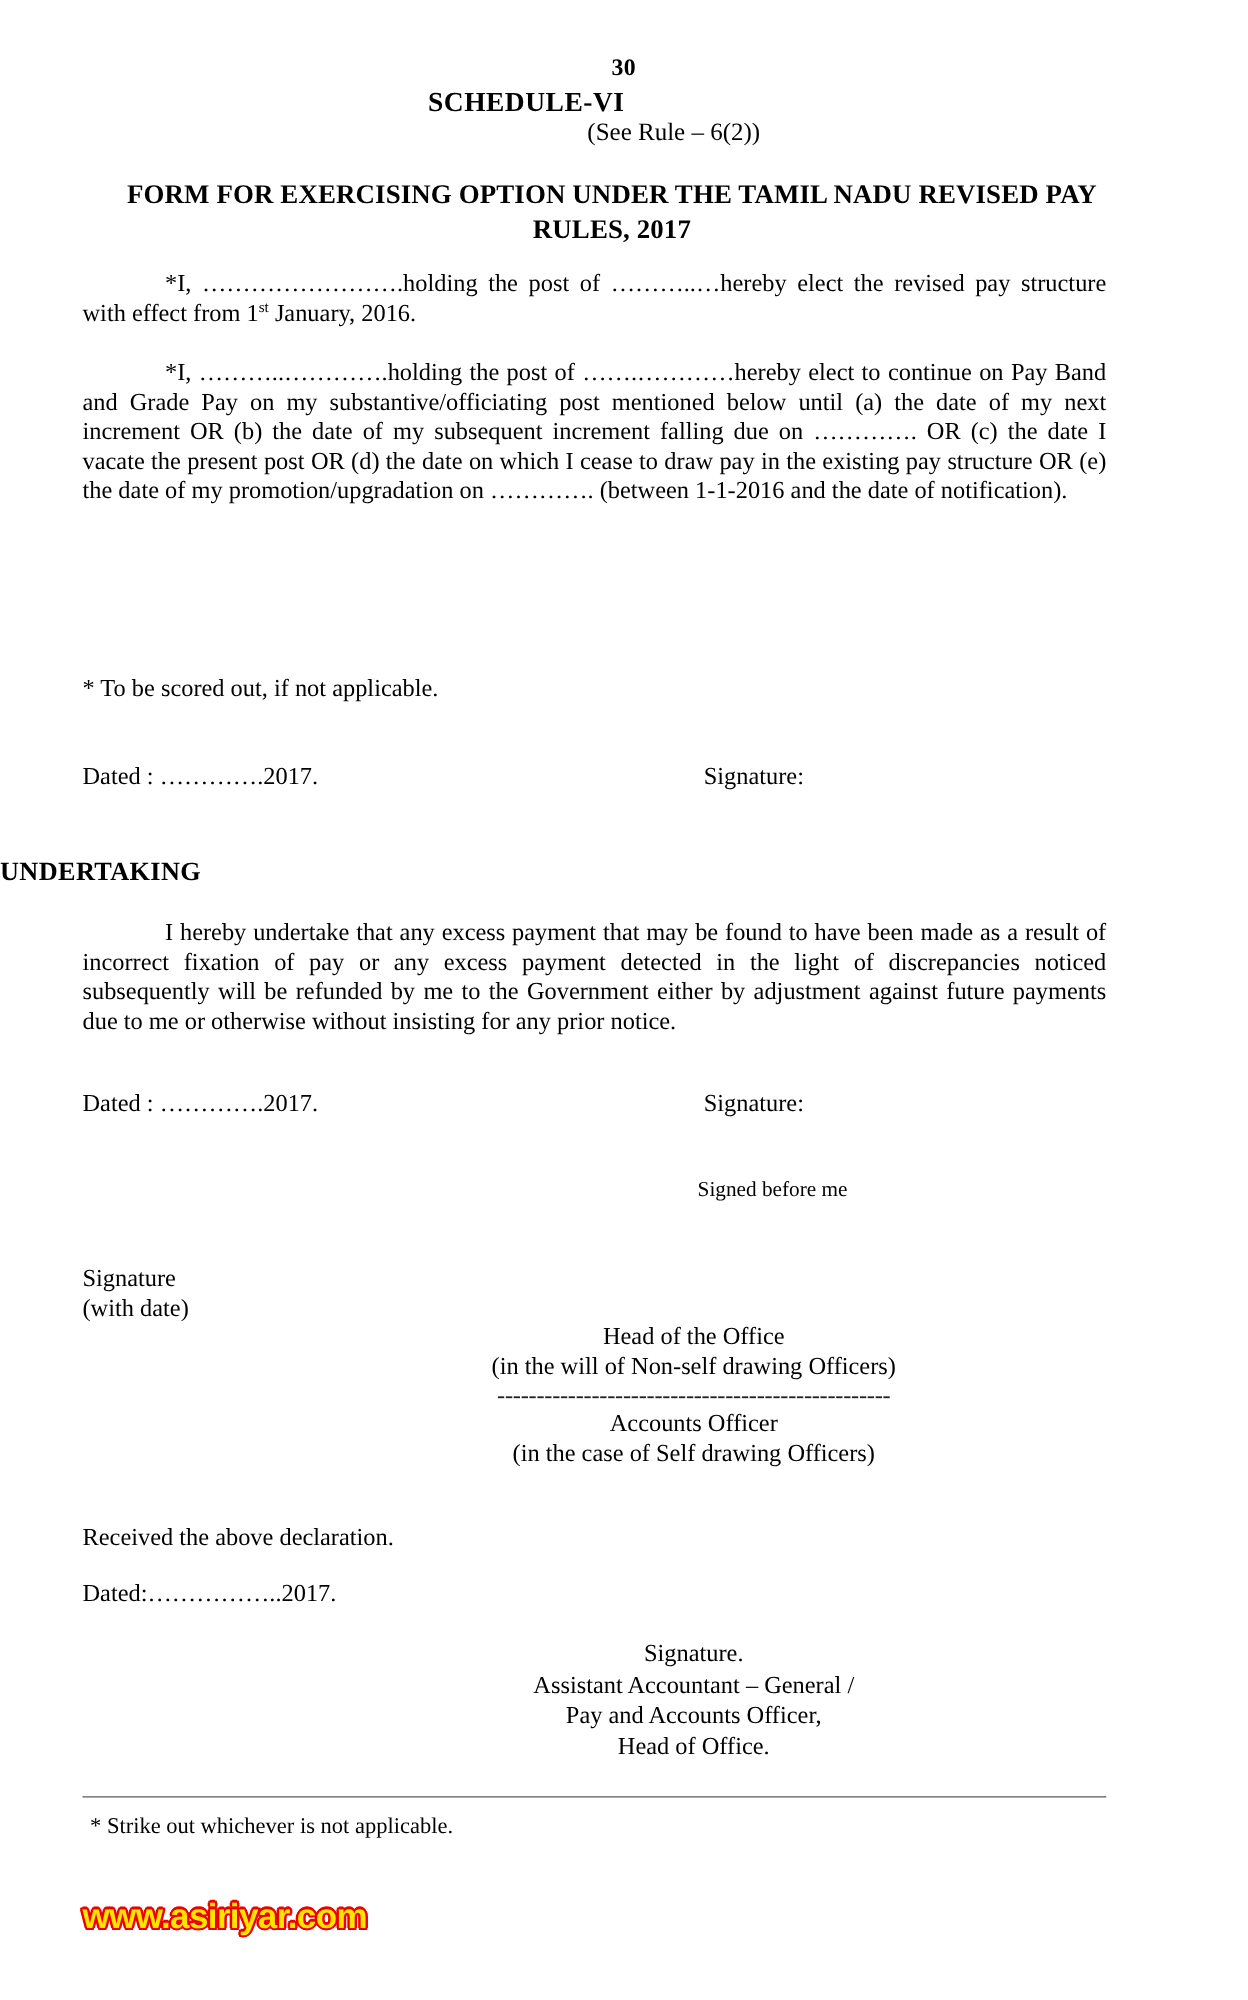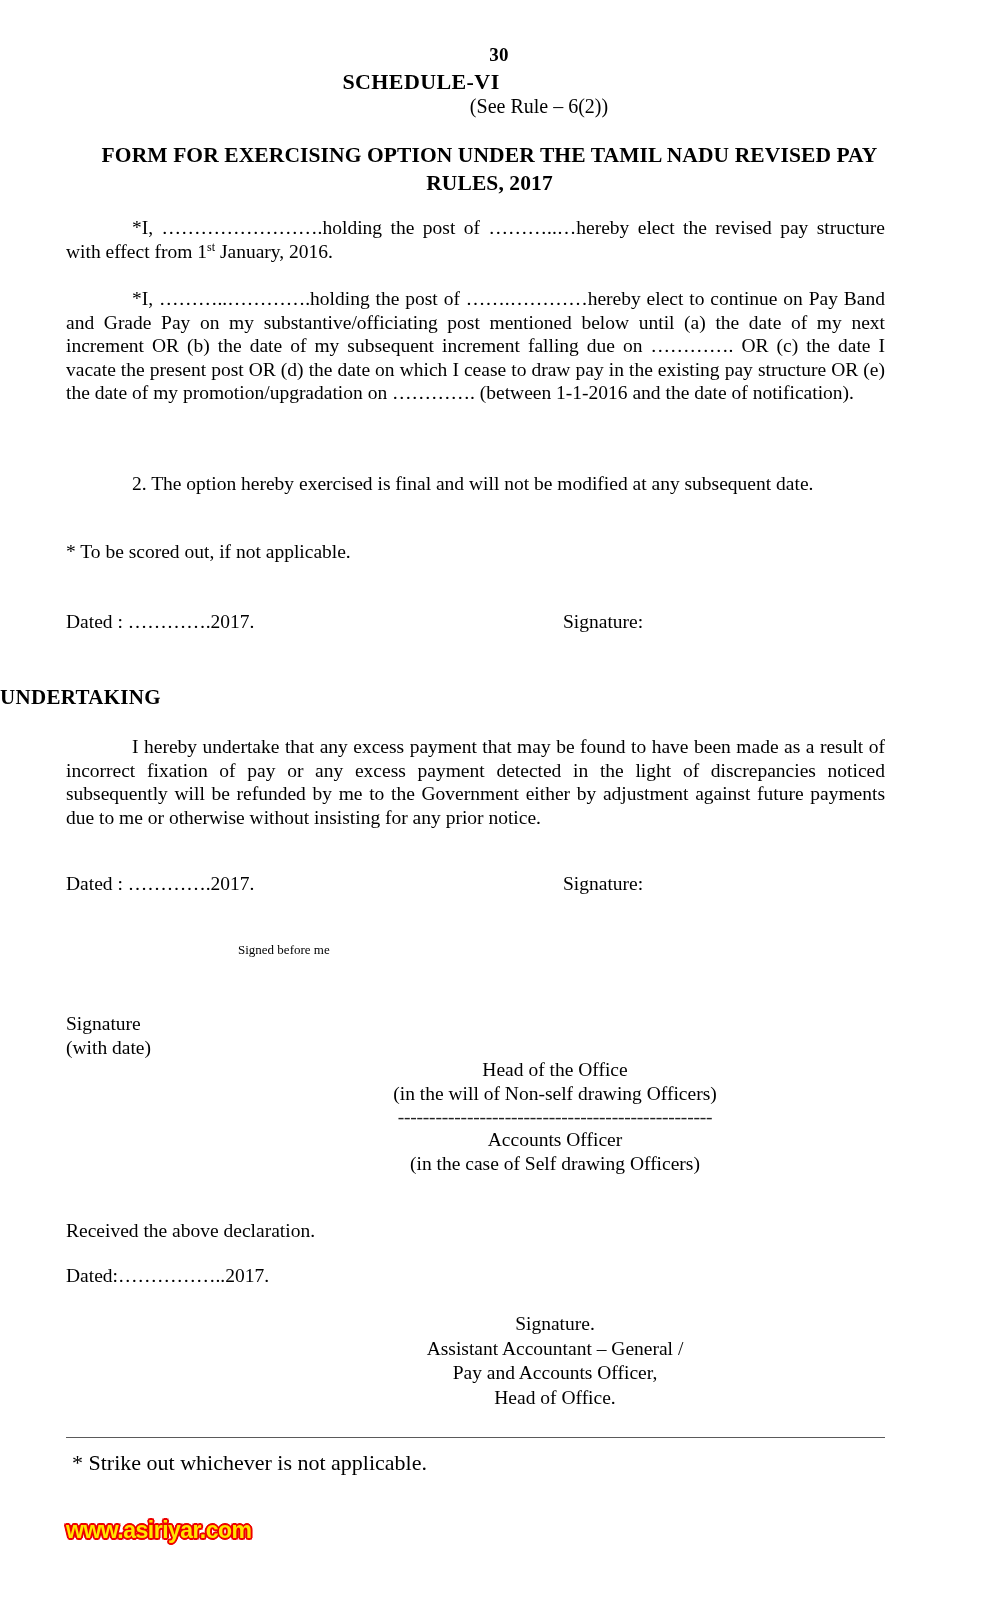--- a/index.html
+++ b/index.html
@@ -97,22 +97,22 @@
     font-weight: bold;
     font-size: 21px;
     letter-spacing: 0.3px;
   }
   .p-undertaking { top: 735px; }
 
   .signed-before {
     position: absolute;
     left: 0; top: 942px;
     width: 998px;
-    text-align: left;
-    font-size: 13px;
+    text-align: center;
+    font-size: 17px;
     padding-left: 238px;
     box-sizing: border-box;
   }
 
   .sig-with-date {
     position: absolute;
     left: 66px; top: 1012px;
     font-size: 19.5px;
     line-height: 24px;
   }
@@ -157,30 +157,30 @@
   .footer-rule {
     position: absolute;
     left: 66px; top: 1437px;
     width: 819px;
     height: 0;
     border-top: 1.5px solid #5a5a5a;
   }
   .footnote {
     position: absolute;
     left: 72px; top: 1450px;
-    font-size: 22px;
+    font-size: 18px;
     text-align: center;
   }
 
   .watermark {
     position: absolute;
     left: 66px; top: 1517px;
     font-family: "Liberation Sans", "DejaVu Sans", sans-serif;
     font-weight: bold;
-    font-size: 23px;
+    font-size: 28px;
     letter-spacing: -0.5px;
     color: #ffe400;
     -webkit-text-stroke: 3px #ee0000;
     paint-order: stroke fill;
     text-shadow:
       -1px -1px 0 #ee0000,  1px -1px 0 #ee0000,
       -1px  1px 0 #ee0000,  1px  1px 0 #ee0000,
       -2px  0   0 #ee0000,  2px  0   0 #ee0000,
        0   -2px 0 #ee0000,  0    2px 0 #ee0000;
   }
@@ -193,21 +193,20 @@
 
   <div class="page-number">30</div>
   <div class="schedule-title">SCHEDULE-VI</div>
   <div class="see-rule">(See Rule – 6(2))</div>
   <div class="form-title">FORM FOR EXERCISING OPTION UNDER THE TAMIL NADU REVISED PAY RULES, 2017</div>
 
   <div class="para indent p1"><span>*I, …………………….holding the post of ………..…hereby elect the revised pay structure with effect from 1</span><sup>st</sup><span> January, 2016.</span></div>
 
   <div class="para indent p2">*I, ………..………….holding the post of …….…………hereby elect to continue on Pay Band and Grade Pay on my substantive/officiating post mentioned below until (a) the date of my next increment OR (b) the date of my subsequent increment falling due on …………. OR (c) the date I vacate the present post OR (d) the date on which I cease to draw pay in the existing pay structure OR (e) the date of my promotion/upgradation on …………. (between 1-1-2016 and the date of notification).</div>
 
-  <div class="para indent p3">2. The option hereby exercised is final and will not be modified at any subsequent date.</div>
 
   <div class="note-scored">* To be scored out, if not applicable.</div>
 
   <div class="dated-row dated1">
     <span>Dated : ………….2017.</span>
     <span class="sig">Signature:</span>
   </div>
 
   <div class="undertaking-heading">UNDERTAKING</div>
 

